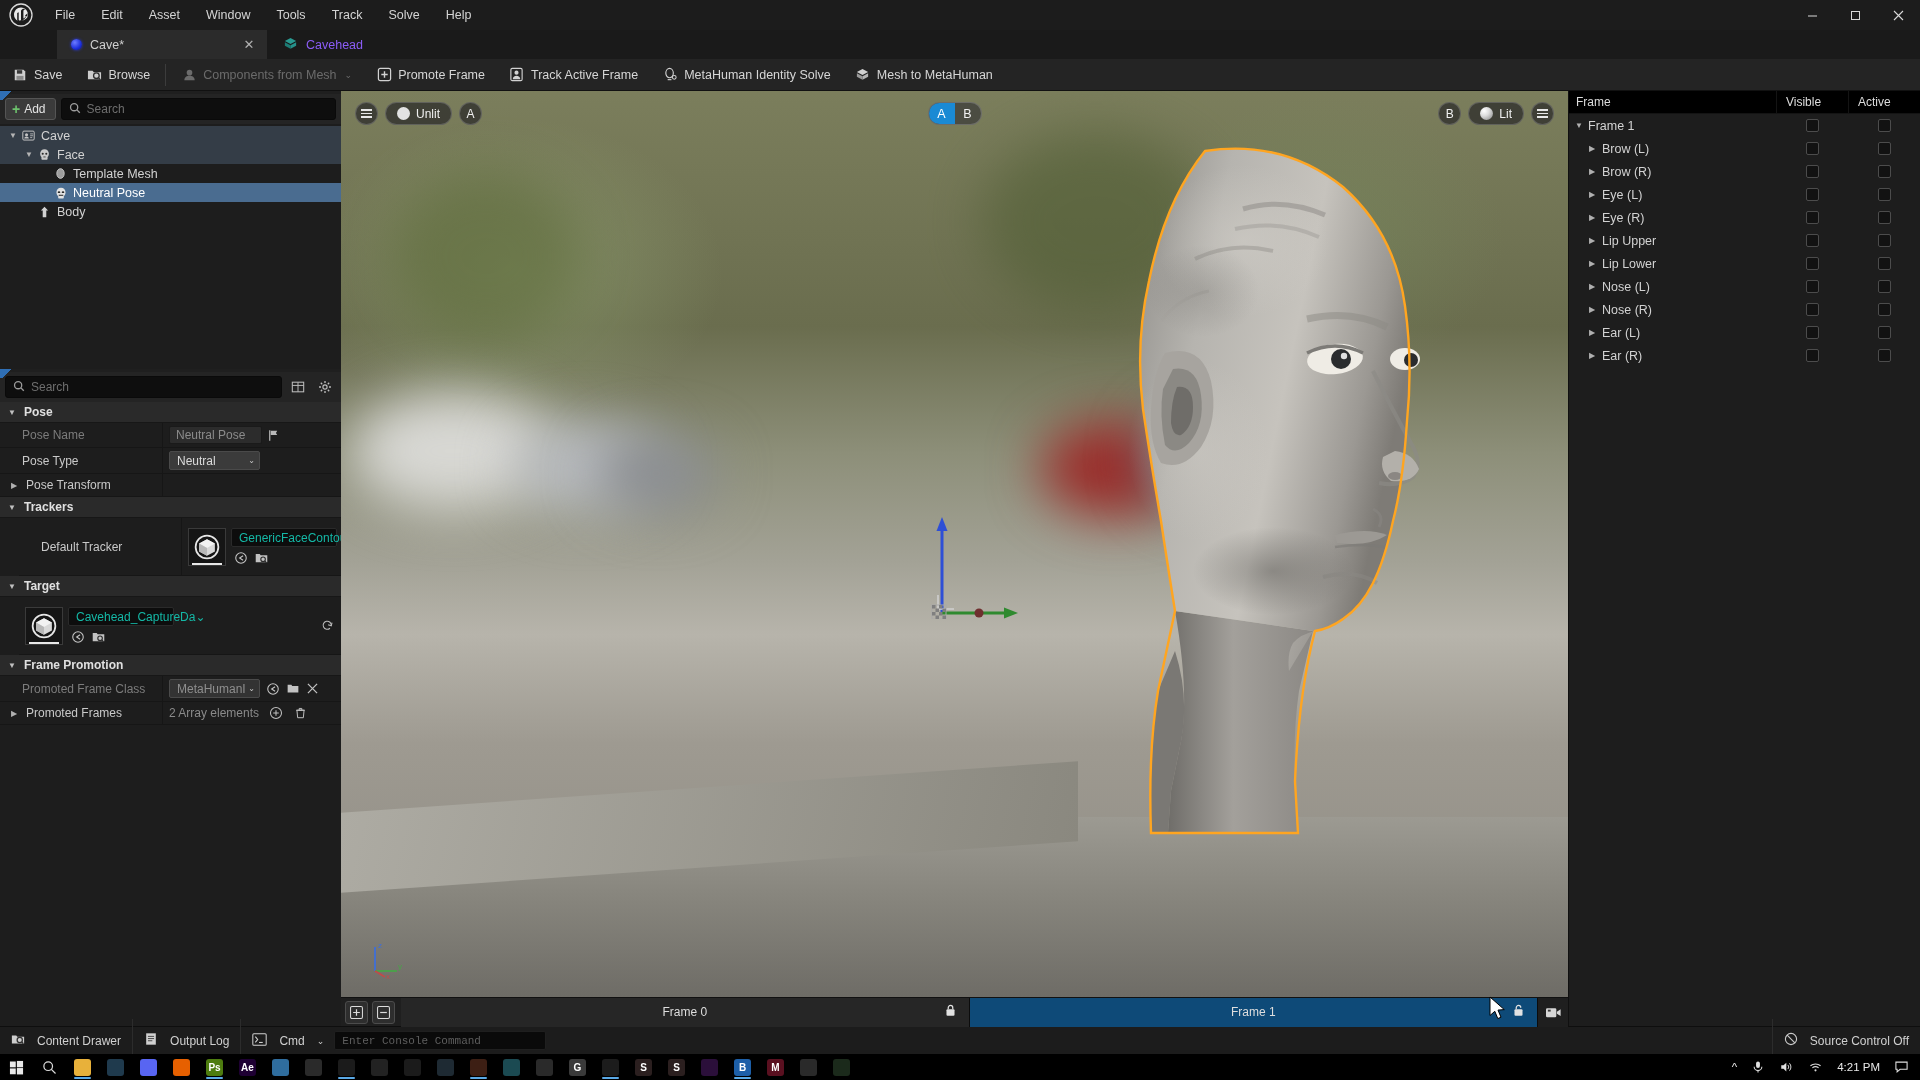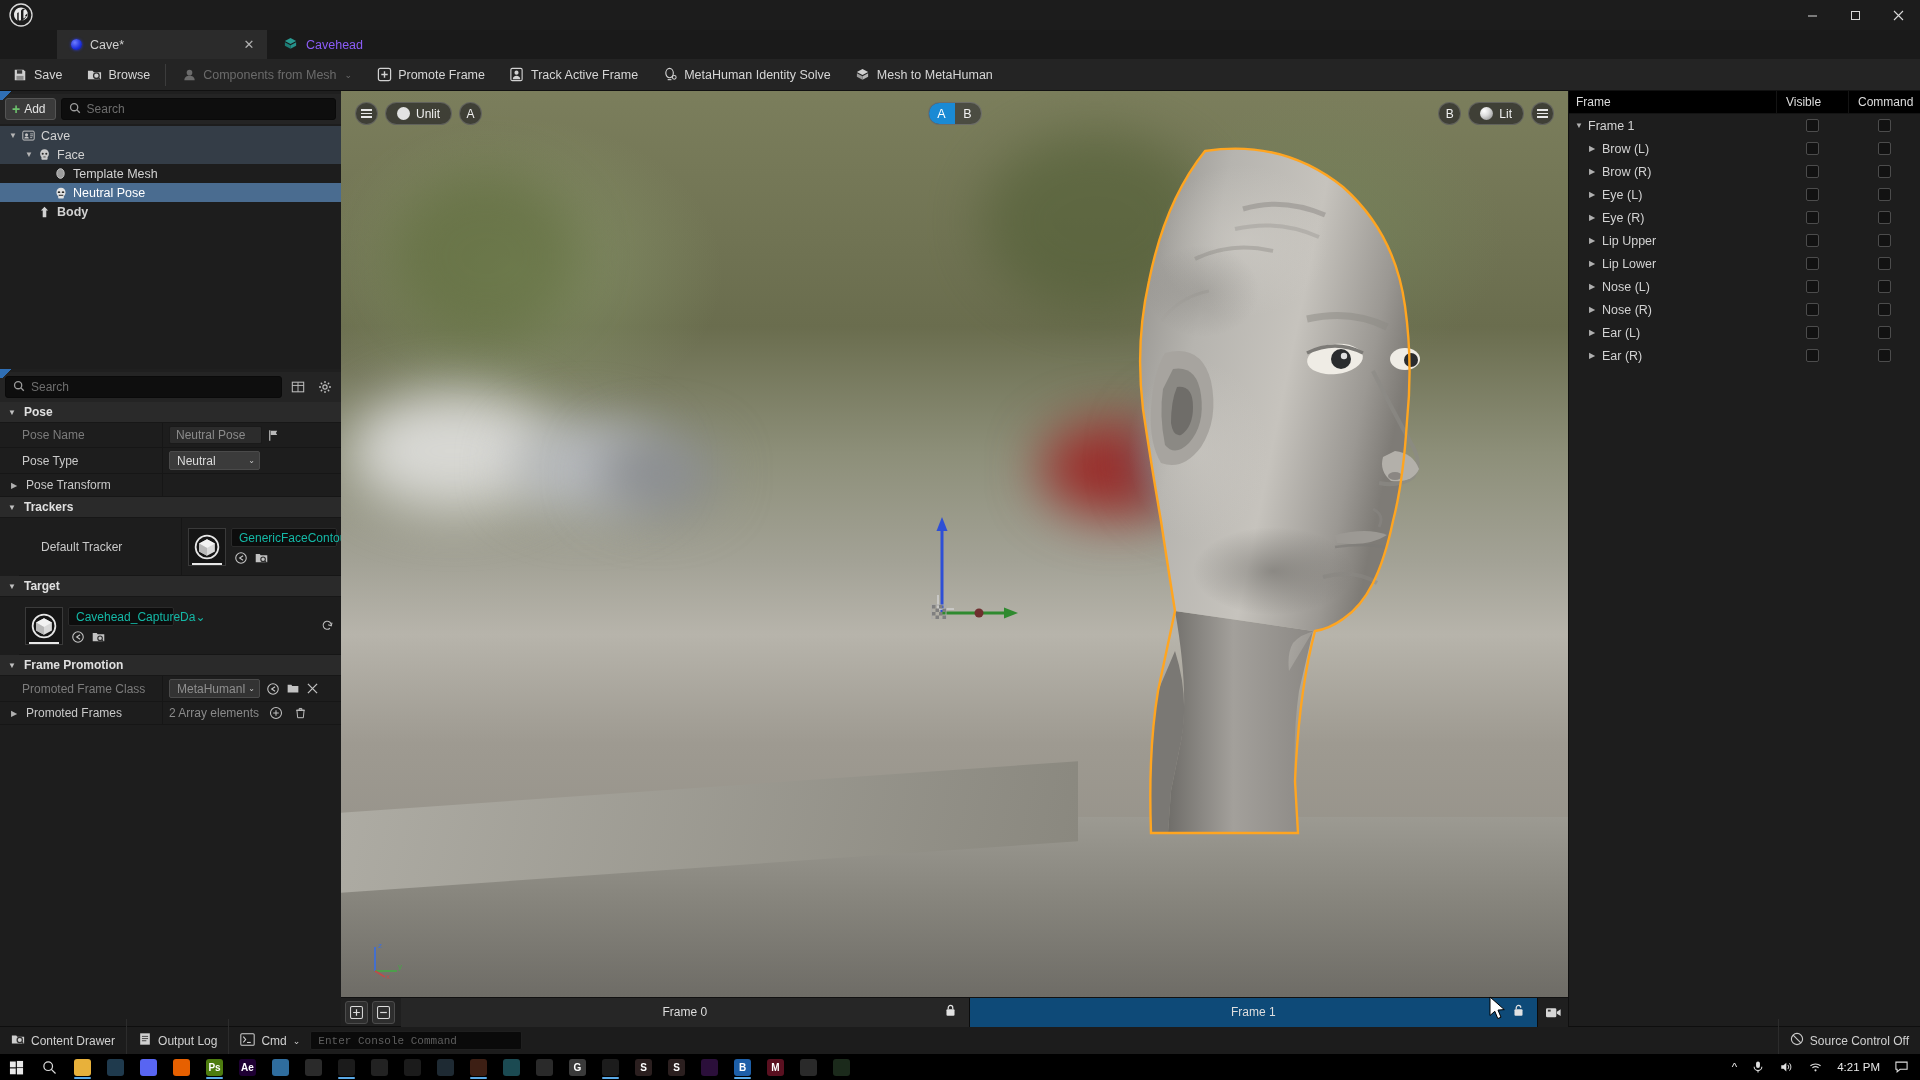--- a/index.html
+++ b/index.html
@@ -245,21 +245,21 @@
   .rp-row .n { flex: 1; display: flex; align-items: center; }
   .rp-row .cb { width: 72px; display: flex; align-items: center; justify-content: center; }
   .chk { width: 13px; height: 13px; background: #121212; border: 1px solid #4c4c4c; border-radius: 2px; }
 
   
   .statusbar {
     flex: 0 0 28px; height: 28px; background: #1c1c1c; display: flex; align-items: center;
     border-top: 1px solid #0e0e0e;
   }
   .sb-btn {
-    display: flex; align-items: center; gap: 6px; height: 44px; padding: 0 11px;
+    display: flex; align-items: center; gap: 12px; height: 44px; padding: 0 11px;
     font-size: 12px; color: #d0d0d0; border-right: 1px solid #2c2c2c;
   }
   .cmdbox {
     flex: 0 0 212px; height: 19px; margin-left: 6px; background: #0a0a0a; border: 1px solid #1f1f1f;
     border-radius: 2px; display: flex; align-items: center; padding: 0 7px;
     font-family: "Liberation Mono", monospace; font-size: 11px; color: #5e5e5e;
   }
   .sb-right { margin-left: auto; display: flex; align-items: center; height: 28px; }
   .sb-right .sb-btn { border-right: none; border-left: 1px solid #2c2c2c; }
 
@@ -284,20 +284,30 @@
 
 <div class="app">
 
   <div class="menubar">
     <div class="ue-logo">
       <svg width="24" height="24" viewBox="0 0 24 24">
         <circle cx="12" cy="12" r="11" fill="none" stroke="#d9d9d9" stroke-width="1.3"></circle>
         <path d="M12 4.6c-4 0-7 3.2-7 7.2 0 2.7 1.5 4.9 3.7 6 -0.6-0.7-0.5-1.6-0.5-2.3V9.9l1.5-0.7v7.4c0 0.6 0.4 1 0.9 1 0.5 0 1-0.3 1.4-0.7V8.2c0-0.9 0.6-1.6 1.6-2.1 1.3-0.6 2.6-0.1 3.2 0.6 -0.6-0.2-1.4-0.1-1.9 0.3 -0.4 0.3-0.5 0.8-0.5 1.3v7.3c0.8-0.4 1.8-1.4 2.5-2.4l-0.9-0.6 2.6-2.3 -0.3 3.3 -0.7-0.5c-1 1.9-2.9 4.2-5.7 5C16.7 17 19 14.7 19 11.8c0-4-3-7.2-7-7.2z" fill="#e8e8e8"></path>
       </svg>
     </div>
+    <div id="menu-items" style="display:flex;">
+        <div class="menu-item">File</div>
+        <div class="menu-item">Edit</div>
+        <div class="menu-item">Asset</div>
+        <div class="menu-item">Window</div>
+        <div class="menu-item">Tools</div>
+        <div class="menu-item">Track</div>
+        <div class="menu-item">Solve</div>
+        <div class="menu-item">Help</div>
+      </div>
     <div class="win-ctrls">
       <div class="win-btn">
         <svg width="11" height="11" viewBox="0 0 11 11">
             <rect x="1" y="5.5" width="9" height="1" fill="#d8d8d8"></rect>
           </svg>
       </div>
       <div class="win-btn">
         <svg width="11" height="11" viewBox="0 0 11 11">
             <rect x="1.5" y="1.5" width="8" height="8" fill="none" stroke="#d8d8d8" stroke-width="1"></rect>
           </svg>
@@ -465,21 +475,21 @@
               <span class="t-ico">
                 <svg width="14" height="14" viewBox="0 0 16 16">
                   <path d="M8 2c-3.1 0-5.2 2.2-5.2 5.2 0 2.2 1 3.6 2 4.4v1.6c0 .7.5 1.2 1.2 1.2h4c.7 0 1.2-.5 1.2-1.2V11.6c1-.8 2-2.2 2-4.4C13.2 4.2 11.1 2 8 2z" fill="#e4e4e4"></path>
                   <ellipse cx="5.7" cy="7" rx="1.5" ry="1.1" fill="#2b2b2b"></ellipse>
                   <ellipse cx="10.3" cy="7" rx="1.5" ry="1.1" fill="#2b2b2b"></ellipse>
                   <path d="M5.4 10.6h5.2" stroke="#2b2b2b" stroke-width="1.2"></path>
                 </svg>
               </span>
               <span>Neutral Pose</span>
             </div>
-            <div class="tree-row" style="padding-left: 22px; font-weight: bold;">
+            <div class="tree-row" style="padding-left: 22px;">
               <span class="tw"></span>
               <span class="t-ico">
                 <svg width="13" height="14" viewBox="0 0 16 16">
                   <path d="M8 1.4 L12.4 6 H10.2 v8.4 H5.8 V6 H3.6 Z" fill="#d2d2d2"></path>
                 </svg>
               </span>
               <span>Body</span>
             </div>
           </div>
       </div>
@@ -884,21 +894,21 @@
             <rect x="3" y="5" width="3" height="2" fill="#3a3a3a"></rect>
           </svg>
         </div>
       </div>
     </div>
 
     <div class="right-col">
       <div class="rp-head">
         <div class="c1">Frame</div>
         <div class="c2">Visible</div>
-        <div class="c3">Command</div>
+        <div class="c3">Active</div>
       </div>
       <div id="frame-rows">
           <div class="rp-row">
             <div class="n" style="padding-left: 6px;">
               <span style="font-size: 8px; color: rgb(176, 176, 176); width: 13px; display: inline-block;">▼</span>
               <span>Frame 1</span>
             </div>
             <div class="cb">
               <div class="chk"></div>
             </div>

